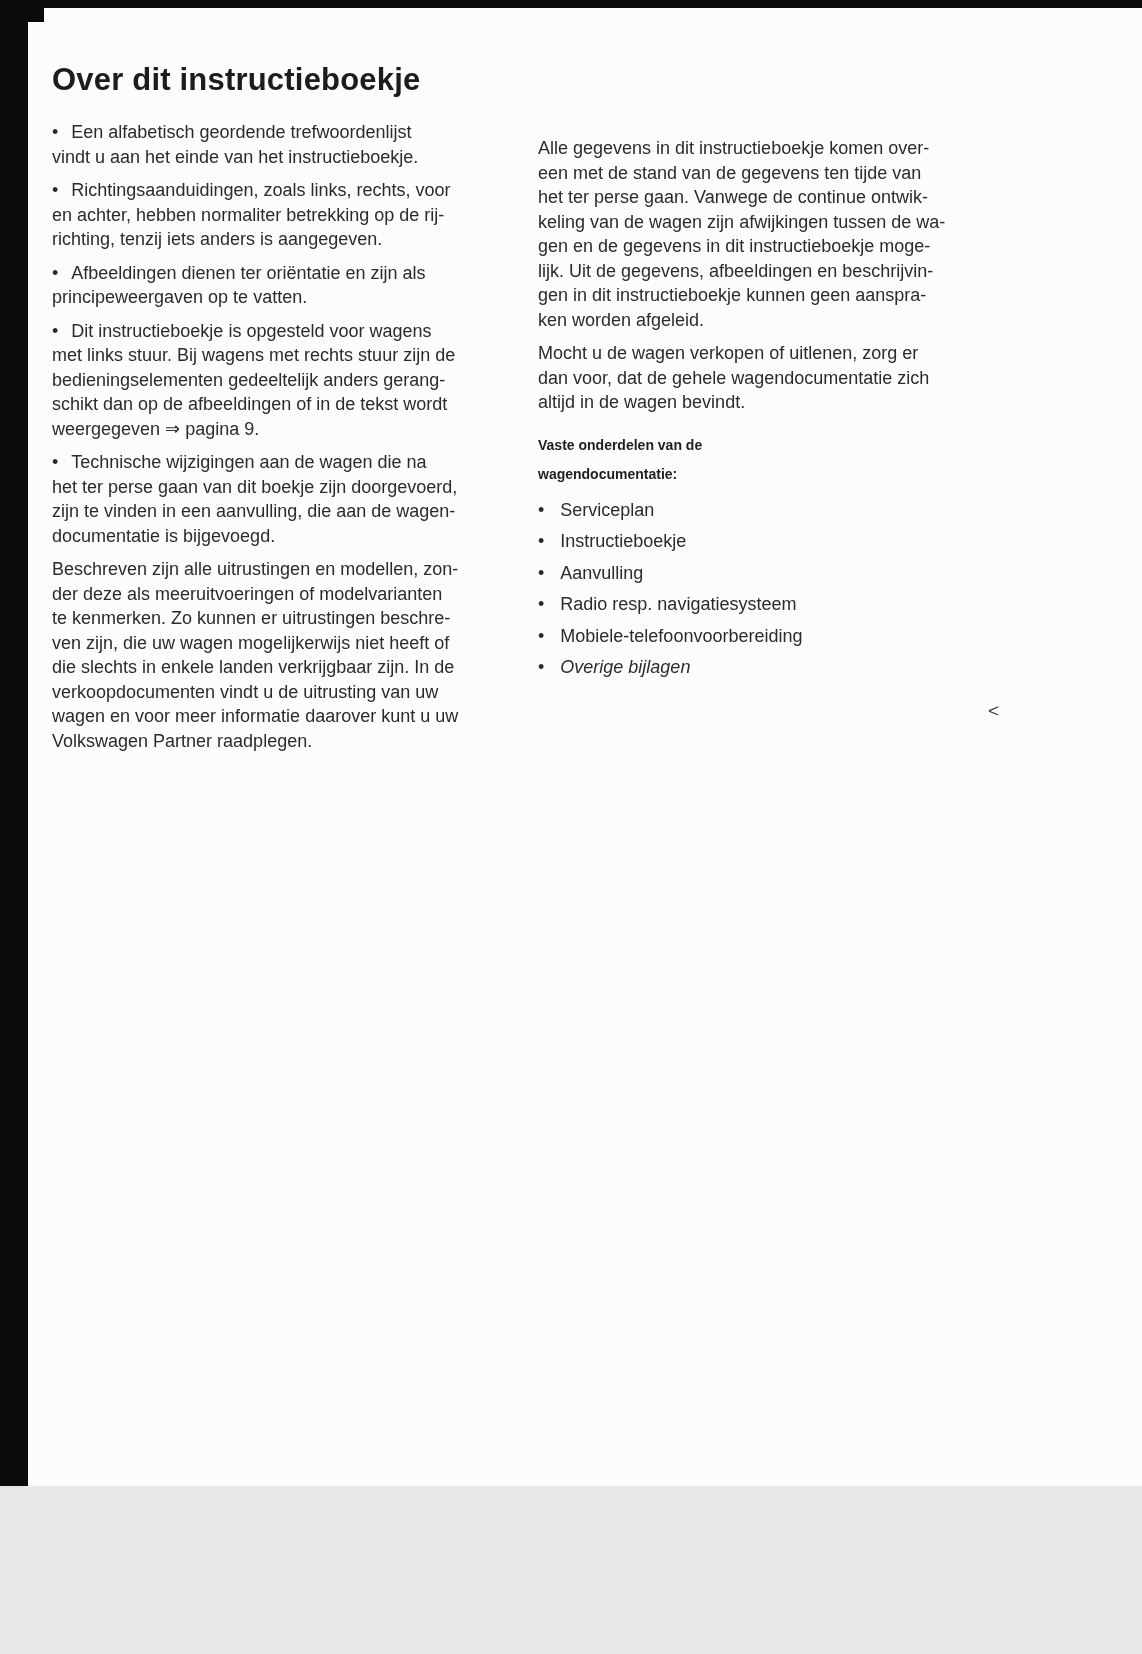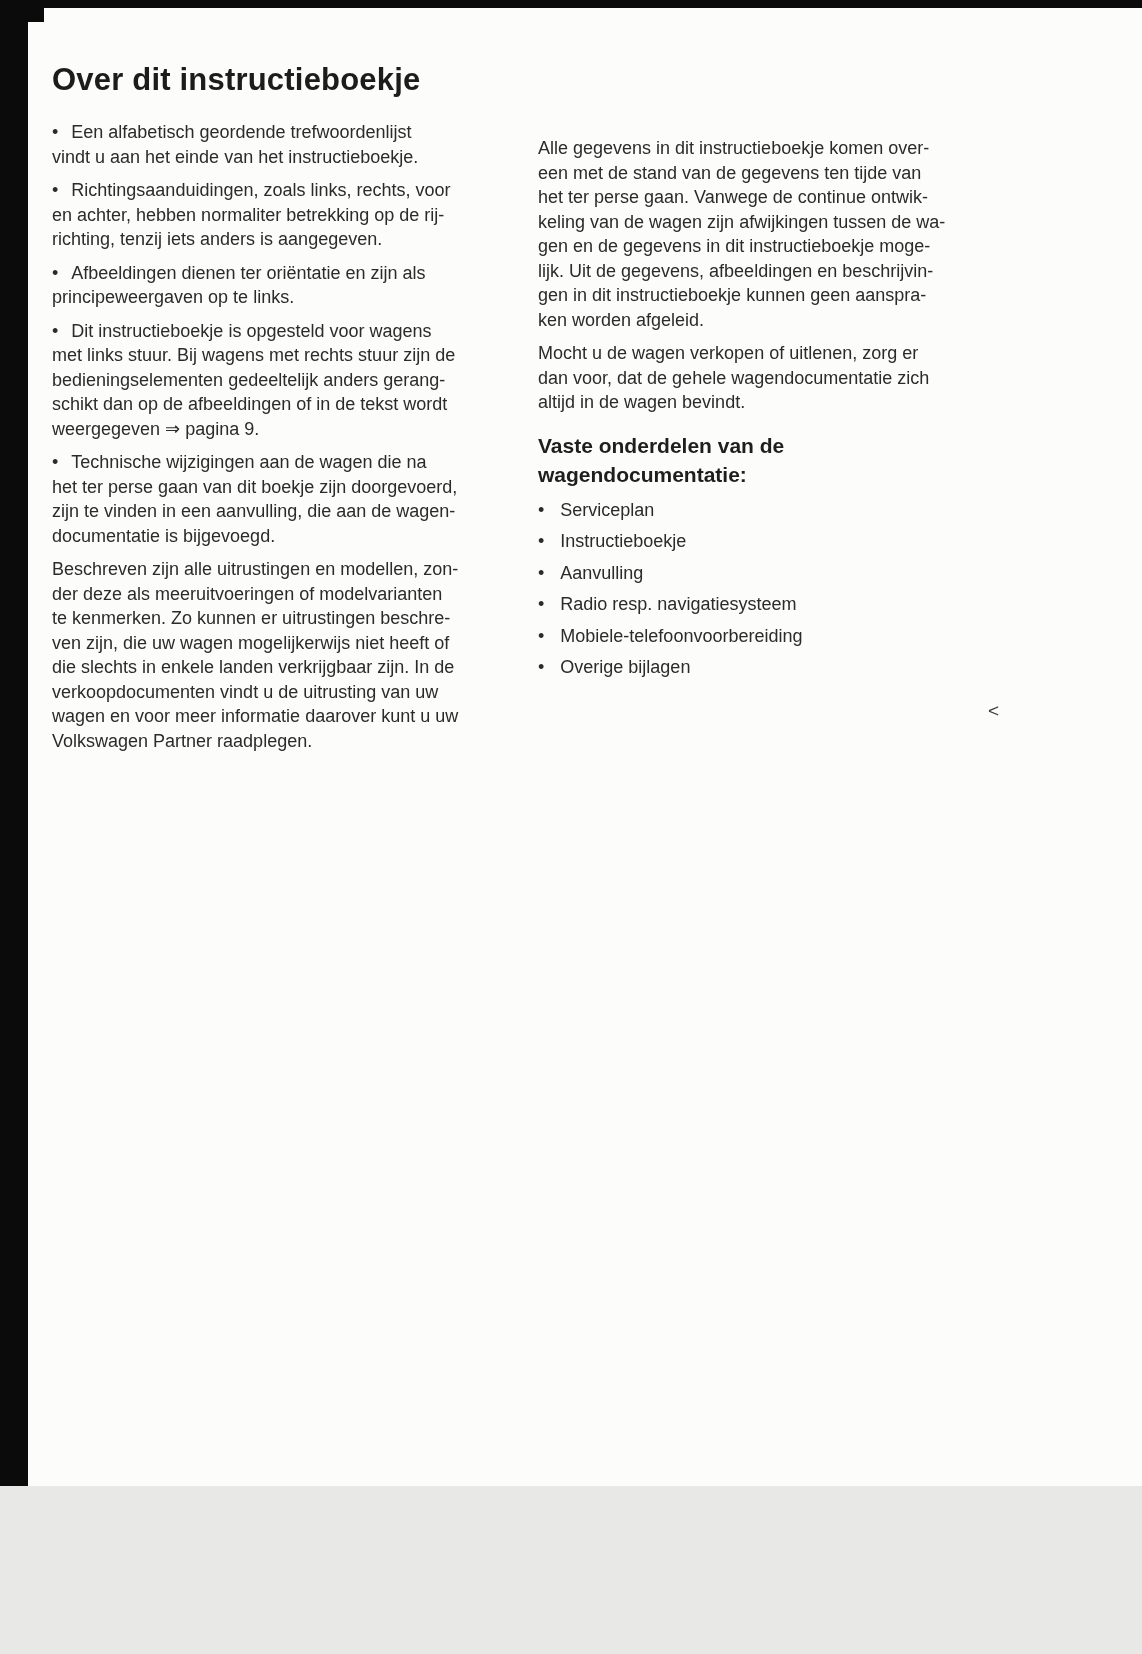--- a/index.html
+++ b/index.html
@@ -19,26 +19,26 @@
     position:absolute;left:52px;top:62px;margin:0;
     font-size:31px;font-weight:700;color:#1c1c1c;letter-spacing:.2px;
   }
   .col{position:absolute;top:120px;font-size:18px;line-height:24.5px;}
   .col.left{left:52px;width:452px;}
   .col.right{left:538px;width:456px;margin-top:16px;}
   .para,.bullet{margin:0 0 9px 0;white-space:pre-line;}
   .dot{margin-right:13px;}
   .heading{
     margin:16px 0 9px 0;
-    font-size:21px;line-height:29px;font-weight:700;color:#1e1e1e;
+    font-size:14px;line-height:29px;font-weight:700;color:#1e1e1e;
     white-space:pre-line;
   }
   .li{margin:0 0 7px 0;}
   .li .dot{margin-right:16px;}
-  .italic{}
+  .italic{font-style:italic;}
   .cont{
     position:absolute;left:988px;top:700px;
     font-size:19px;color:#3a3a3a;
   }
   .footer{position:absolute;left:0;top:1494px;width:1142px;height:160px;}
   .pn{position:absolute;left:103px;top:8px;font-size:18px;color:#555;}
   .rule{position:absolute;left:131px;top:2px;width:4px;height:158px;background:#2a2a2a;}
   .ft{position:absolute;left:163px;top:9px;font-size:17px;font-weight:700;color:#7d7d7d;letter-spacing:.2px;}
 </style>
 </head>
@@ -51,21 +51,21 @@
 
   <h1 class="title">Over dit instructieboekje</h1>
 
   <div class="col left">
     <p class="bullet"><span class="dot">•</span><span>Een alfabetisch geordende trefwoordenlijst
 vindt u aan het einde van het instructieboekje.</span></p>
     <p class="bullet"><span class="dot">•</span><span>Richtingsaanduidingen, zoals links, rechts, voor
 en achter, hebben normaliter betrekking op de rij-
 richting, tenzij iets anders is aangegeven.</span></p>
     <p class="bullet"><span class="dot">•</span><span>Afbeeldingen dienen ter oriëntatie en zijn als
-principeweergaven op te links.</span></p>
+principeweergaven op te vatten.</span></p>
     <p class="bullet"><span class="dot">•</span><span>Dit instructieboekje is opgesteld voor wagens
 met links stuur. Bij wagens met rechts stuur zijn de
 bedieningselementen gedeeltelijk anders gerang-
 schikt dan op de afbeeldingen of in de tekst wordt
 weergegeven ⇒ pagina 9.</span></p>
     <p class="bullet"><span class="dot">•</span><span>Technische wijzigingen aan de wagen die na
 het ter perse gaan van dit boekje zijn doorgevoerd,
 zijn te vinden in een aanvulling, die aan de wagen-
 documentatie is bijgevoegd.</span></p>
     <p class="para">Beschreven zijn alle uitrustingen en modellen, zon-

